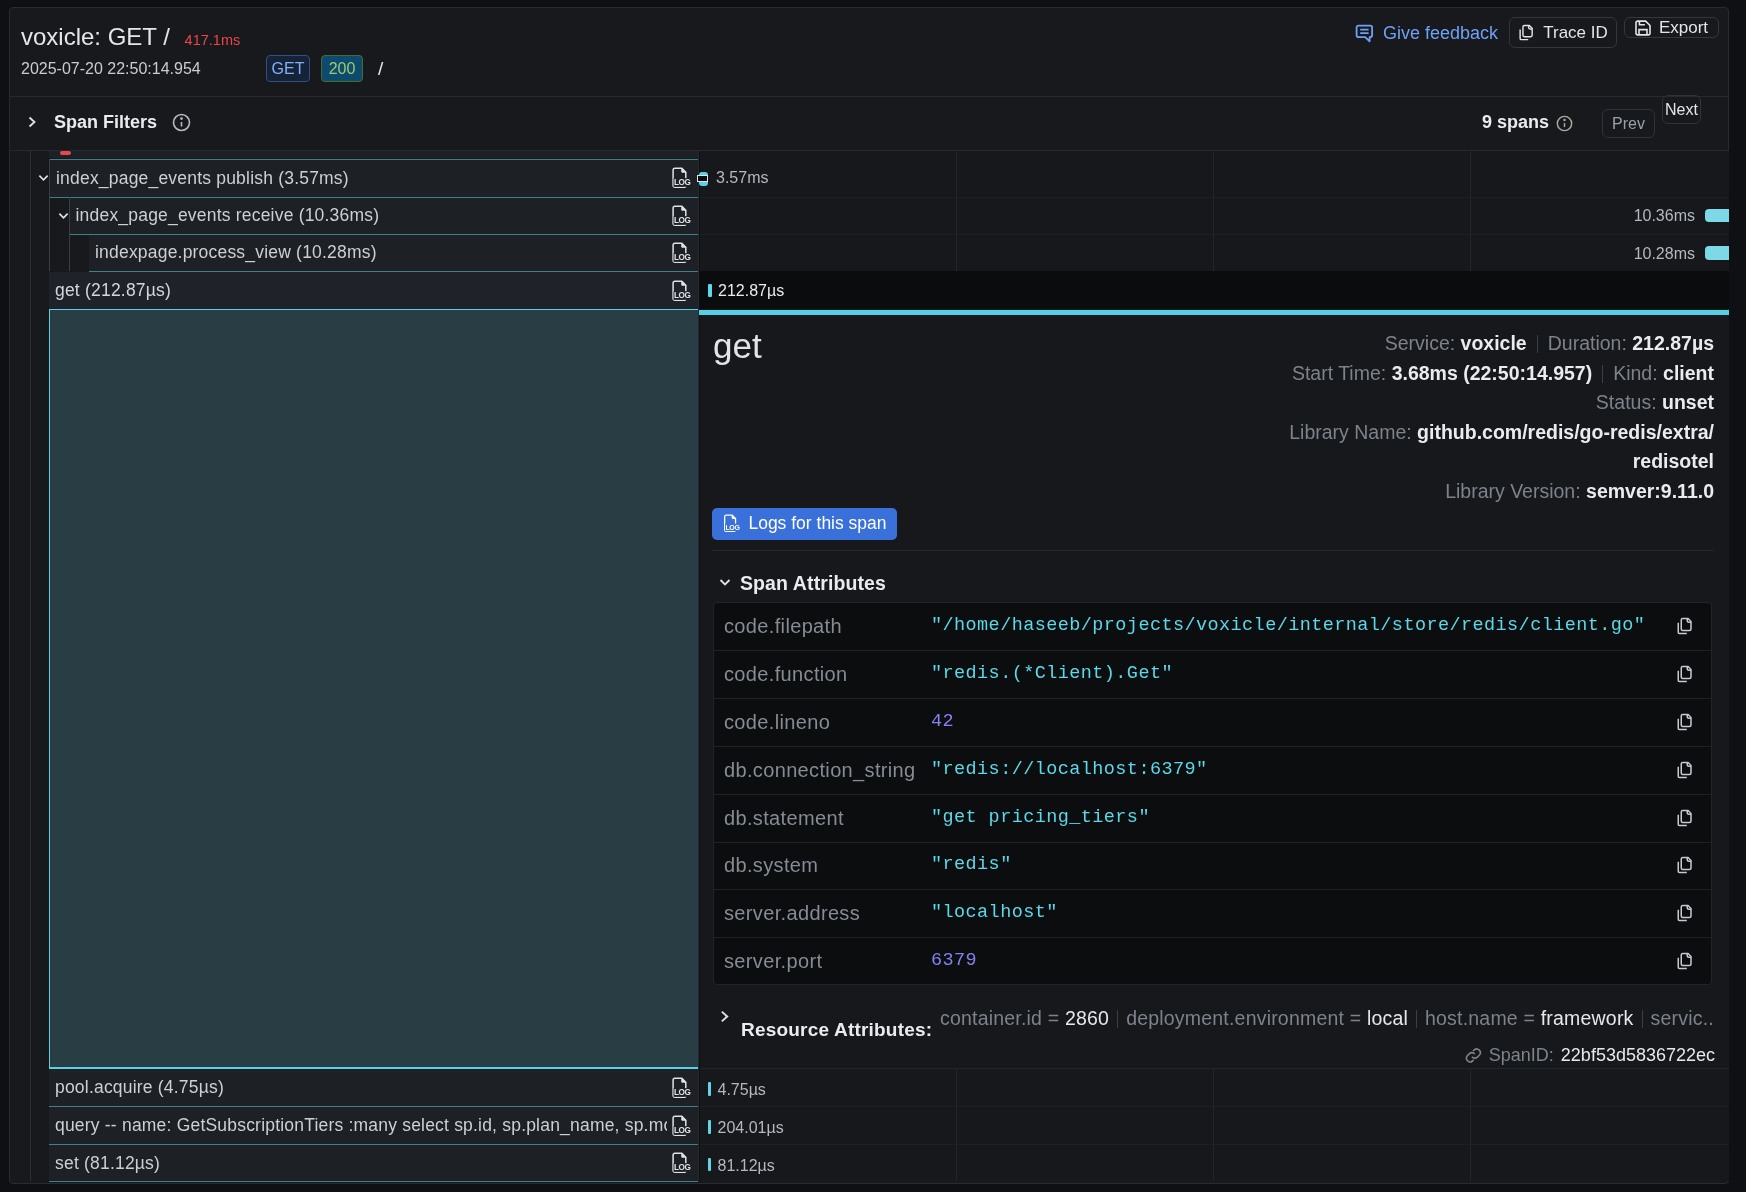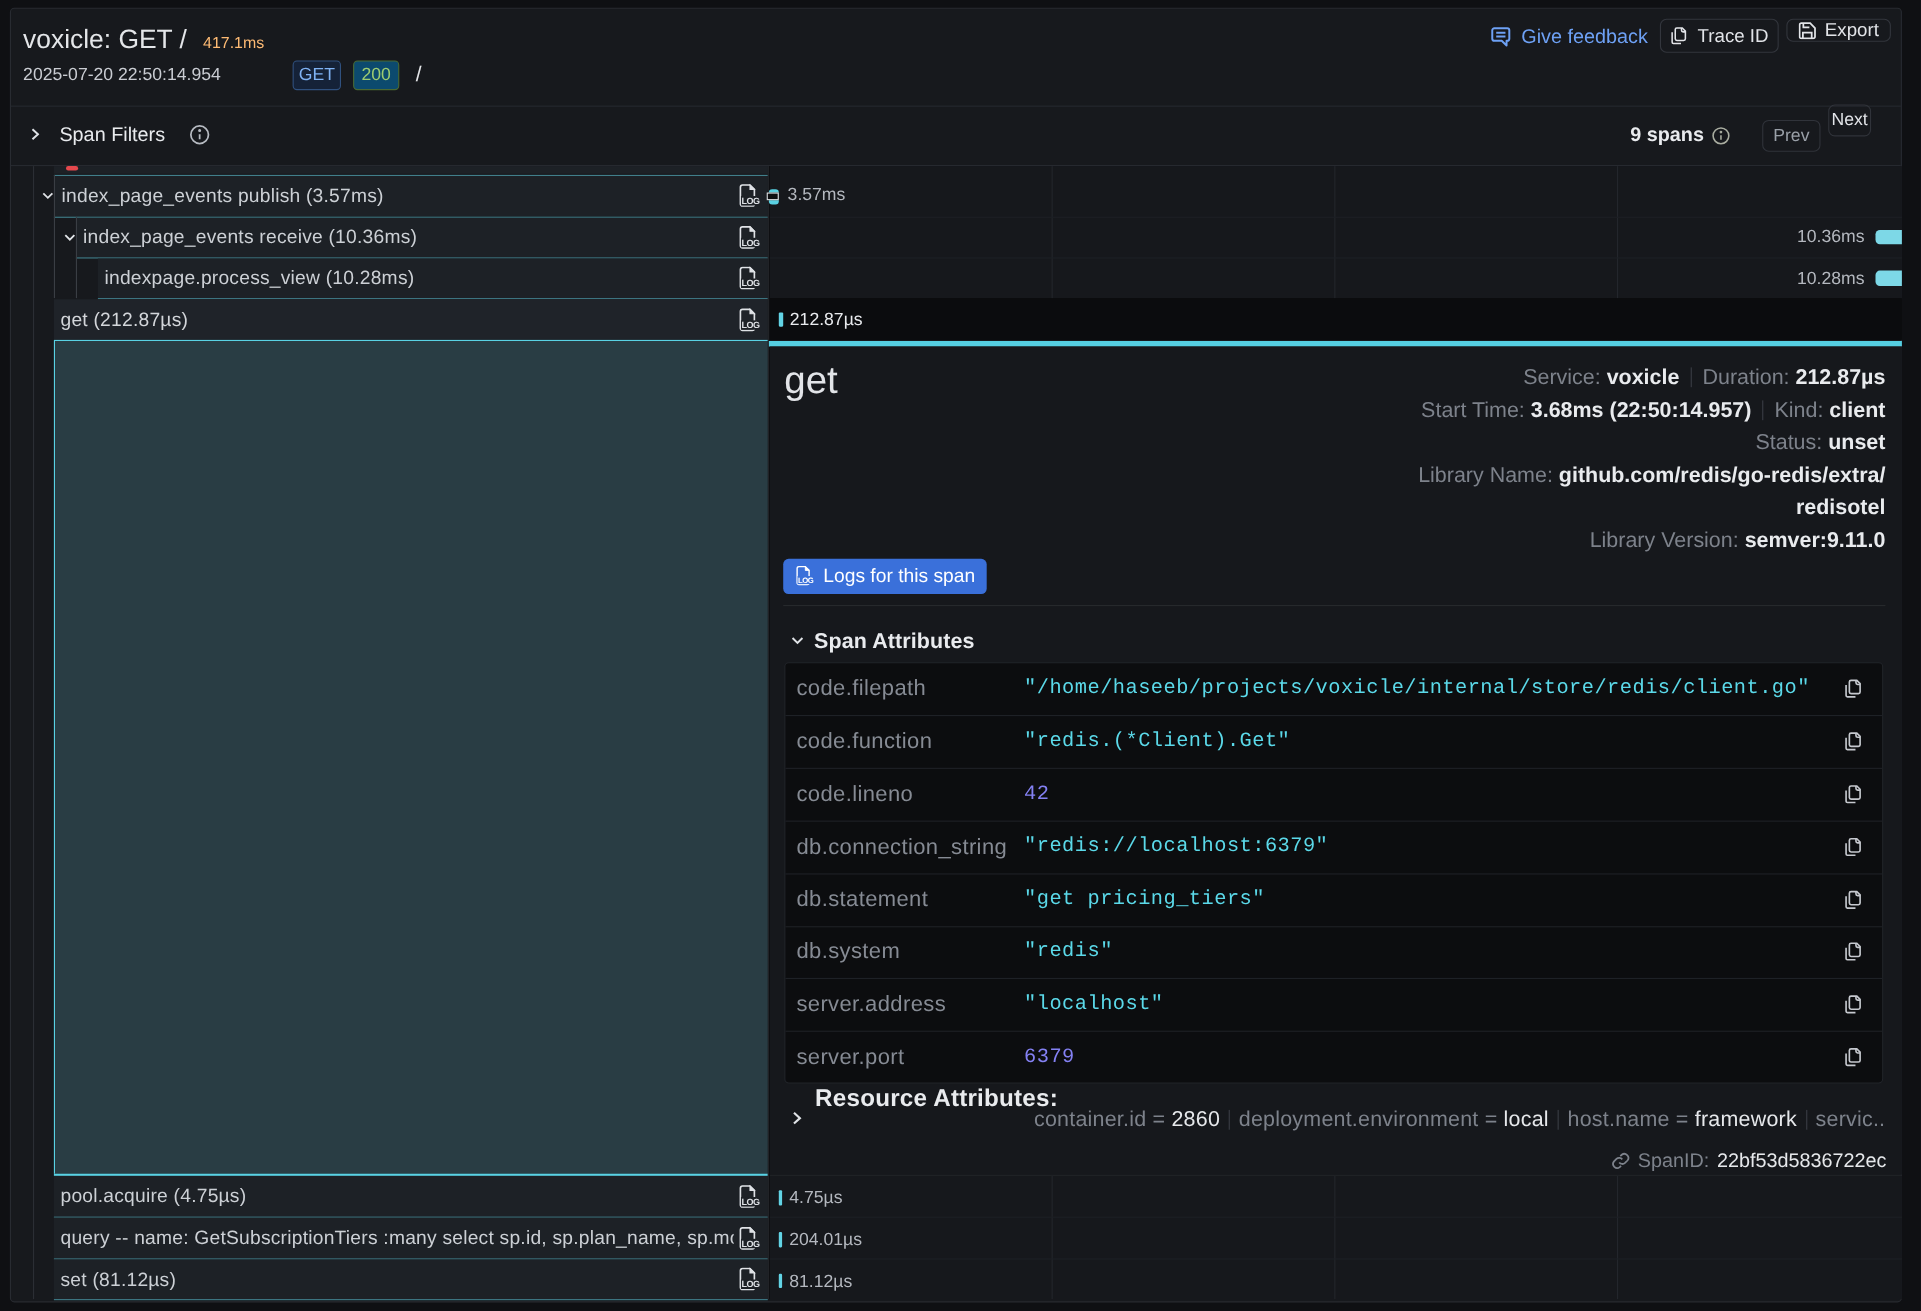--- a/index.html
+++ b/index.html
@@ -56,21 +56,21 @@
 </g>
 <g id="i-link" fill="none" stroke="currentColor" stroke-width="1.6">
   <path d="M7 9.8 a3.6 3.6 0 0 0 5.3 0.4 l2.2 -2.2 a3.7 3.7 0 0 0 -5.2 -5.2 l-1.3 1.2"></path>
   <path d="M9.8 7 a3.6 3.6 0 0 0 -5.3 -0.4 l-2.2 2.2 a3.7 3.7 0 0 0 5.2 5.2 l1.2 -1.2"></path>
 </g>
 </defs>
 </svg>
 
 <div class="a panel"></div>
 
-<div class="a" style="left:21px;top:23px;font-size:24px;color:#e4e6e9;white-space:nowrap">voxicle: GET / <span style="font-size:14.5px;color:#fdba74;margin-left:8px">417.1ms</span></div>
+<div class="a" style="left:21px;top:23px;font-size:24px;color:#e4e6e9;white-space:nowrap">voxicle: GET / <span style="font-size:14.5px;color:#ef4444;margin-left:8px">417.1ms</span></div>
 <div class="a" style="left:21px;top:55px;height:27px;line-height:27px;font-size:16px;color:#c9ccd2">2025-07-20 22:50:14.954</div>
 <div class="a" style="left:266px;top:55px;width:44px;height:27px;box-sizing:border-box;border:1px solid #30517f;background:#152238;border-radius:4px;color:#7fb2f4;font-size:16px;display:flex;align-items:center;justify-content:center">GET</div>
 <div class="a" style="left:321px;top:55px;width:42px;height:27px;box-sizing:border-box;border:1px solid #4a6a33;background:#0c4a6e;border-radius:4px;color:#9ccb70;font-size:16px;display:flex;align-items:center;justify-content:center">200</div>
 <div class="a" style="left:378px;top:55px;height:27px;line-height:27px;font-size:19px;color:#e4e6e9">/</div>
 
 <div class="a" style="left:1355px;top:23px;display:flex;align-items:center;gap:9px">
   <svg width="19" height="19" viewBox="0 0 19 19">
       <use href="#i-chat"></use>
     </svg>
   <span style="font-size:18px;color:#6ea1f5">Give feedback</span>
@@ -83,21 +83,21 @@
 <div class="a btn" style="left:1624px;top:17px;width:95px;height:21px;font-size:17px">
   <svg width="16" height="16" viewBox="0 0 16 16" style="color:#e2e4e8">
       <use href="#i-save"></use>
     </svg>Export
 </div>
 
 <div class="a hline" style="left:10px;top:96px;width:1718px"></div>
 <svg class="a" width="8" height="12" viewBox="0 0 8 12" style="left:28px;top:116px;color:#dfe2e6">
     <path d="M1.5 1.5 L6.5 6 L1.5 10.5" fill="none" stroke="currentColor" stroke-width="1.8"></path>
   </svg>
-<div class="a" style="left:54px;top:112px;font-size:18px;font-weight:400;color:#e9ebee">Span Filters</div>
+<div class="a" style="left:54px;top:112px;font-size:18px;font-weight:700;color:#e9ebee">Span Filters</div>
 <svg class="a" width="19" height="19" viewBox="0 0 19 19" style="left:172px;top:113px;color:#b6bac1">
     <use href="#i-info"></use>
   </svg>
 <div class="a" style="left:1482px;top:112px;font-size:18px;font-weight:700;color:#e9ebee">9 spans</div>
 <svg class="a" width="17" height="17" viewBox="0 0 19 19" style="left:1556px;top:115px;color:#a9ada0">
     <use href="#i-info"></use>
   </svg>
 <div class="a btn" style="left:1602px;top:109px;width:53px;height:29px;font-size:16px;color:#9aa0a8;border-color:#30333a">Prev</div>
 <div class="a btn" style="left:1662px;top:95px;width:39px;height:29px;font-size:16px;border-color:#30333a">Next</div>
 <div class="a hline" style="left:10px;top:150px;width:1718px"></div>
@@ -279,21 +279,21 @@
 <div class="a" style="left:714px;top:937.1px;width:997px;height:1px;background:#1e2126"></div>
 <div class="a glbl" style="left:724px;top:950.0px;font-size:20px;letter-spacing:0.35px">server.port</div>
 <div class="a mono purp" style="left:931px;top:950.0px;font-size:18.5px;letter-spacing:0.42px">6379</div>
 <svg class="a" width="18" height="20" viewBox="0 0 24 24" style="left:1676px;top:951.0px;color:#c6c9cf">
     <use href="#i-copy"></use>
   </svg>
 
 <svg class="a" width="9" height="13" viewBox="0 0 8 12" style="left:720px;top:1010px;color:#dfe2e6">
     <path d="M1.5 1.5 L6.5 6 L1.5 10.5" fill="none" stroke="currentColor" stroke-width="1.8"></path>
   </svg>
-<div class="a" style="left:741px;top:985px;font-size:22px;font-weight:700;letter-spacing:0.2px;color:#e9ebee">Resource Attributes:</div>
+<div class="a" style="left:741px;top:1019px;font-size:19px;font-weight:700;letter-spacing:0.2px;color:#e9ebee">Resource Attributes:</div>
 <div class="a" style="left:940px;top:1007px;font-size:19.5px;letter-spacing:0.2px;white-space:nowrap;width:774px;overflow:hidden"><span class="ml">container.id = </span><span style="color:#e6e8eb">2860</span><span class="vs" style="margin:0 8px"></span><span class="ml">deployment.environment = </span><span style="color:#e6e8eb">local</span><span class="vs" style="margin:0 8px"></span><span class="ml">host.name = </span><span style="color:#e6e8eb">framework</span><span class="vs" style="margin:0 8px"></span><span class="ml">servic...</span></div>
 
 <div class="a" style="right:31px;top:1045px;display:flex;align-items:center;gap:7px;font-size:18px">
   <svg width="17" height="17" viewBox="0 0 17 17" style="color:#7d828b">
       <use href="#i-link"></use>
     </svg>
   <span class="ml">SpanID:</span>
     <span style="color:#e6e8eb">22bf53d5836722ec</span>
 </div>
 <div class="a" style="left:700px;top:1068px;width:1029px;height:1px;background:#23262b"></div>

